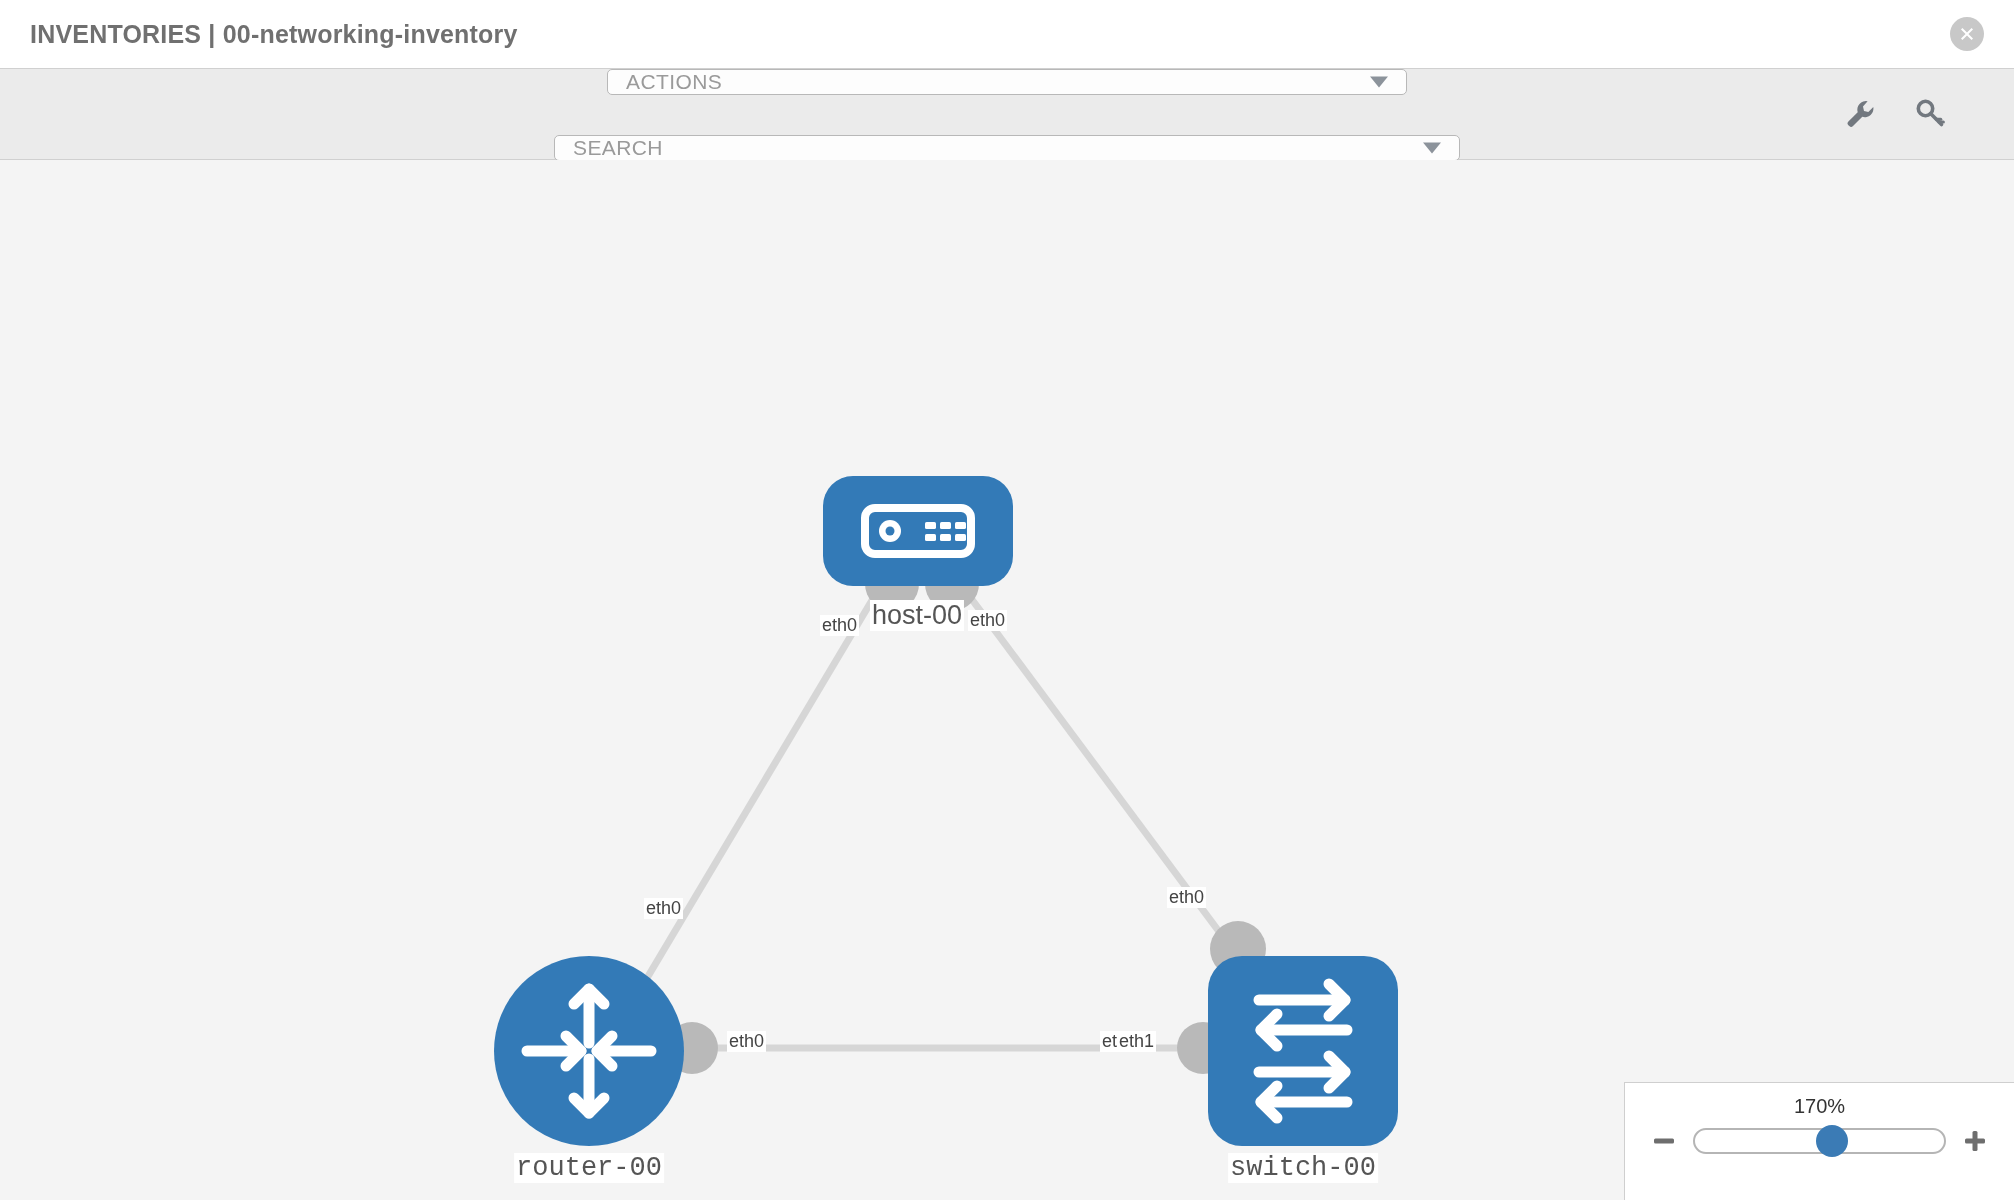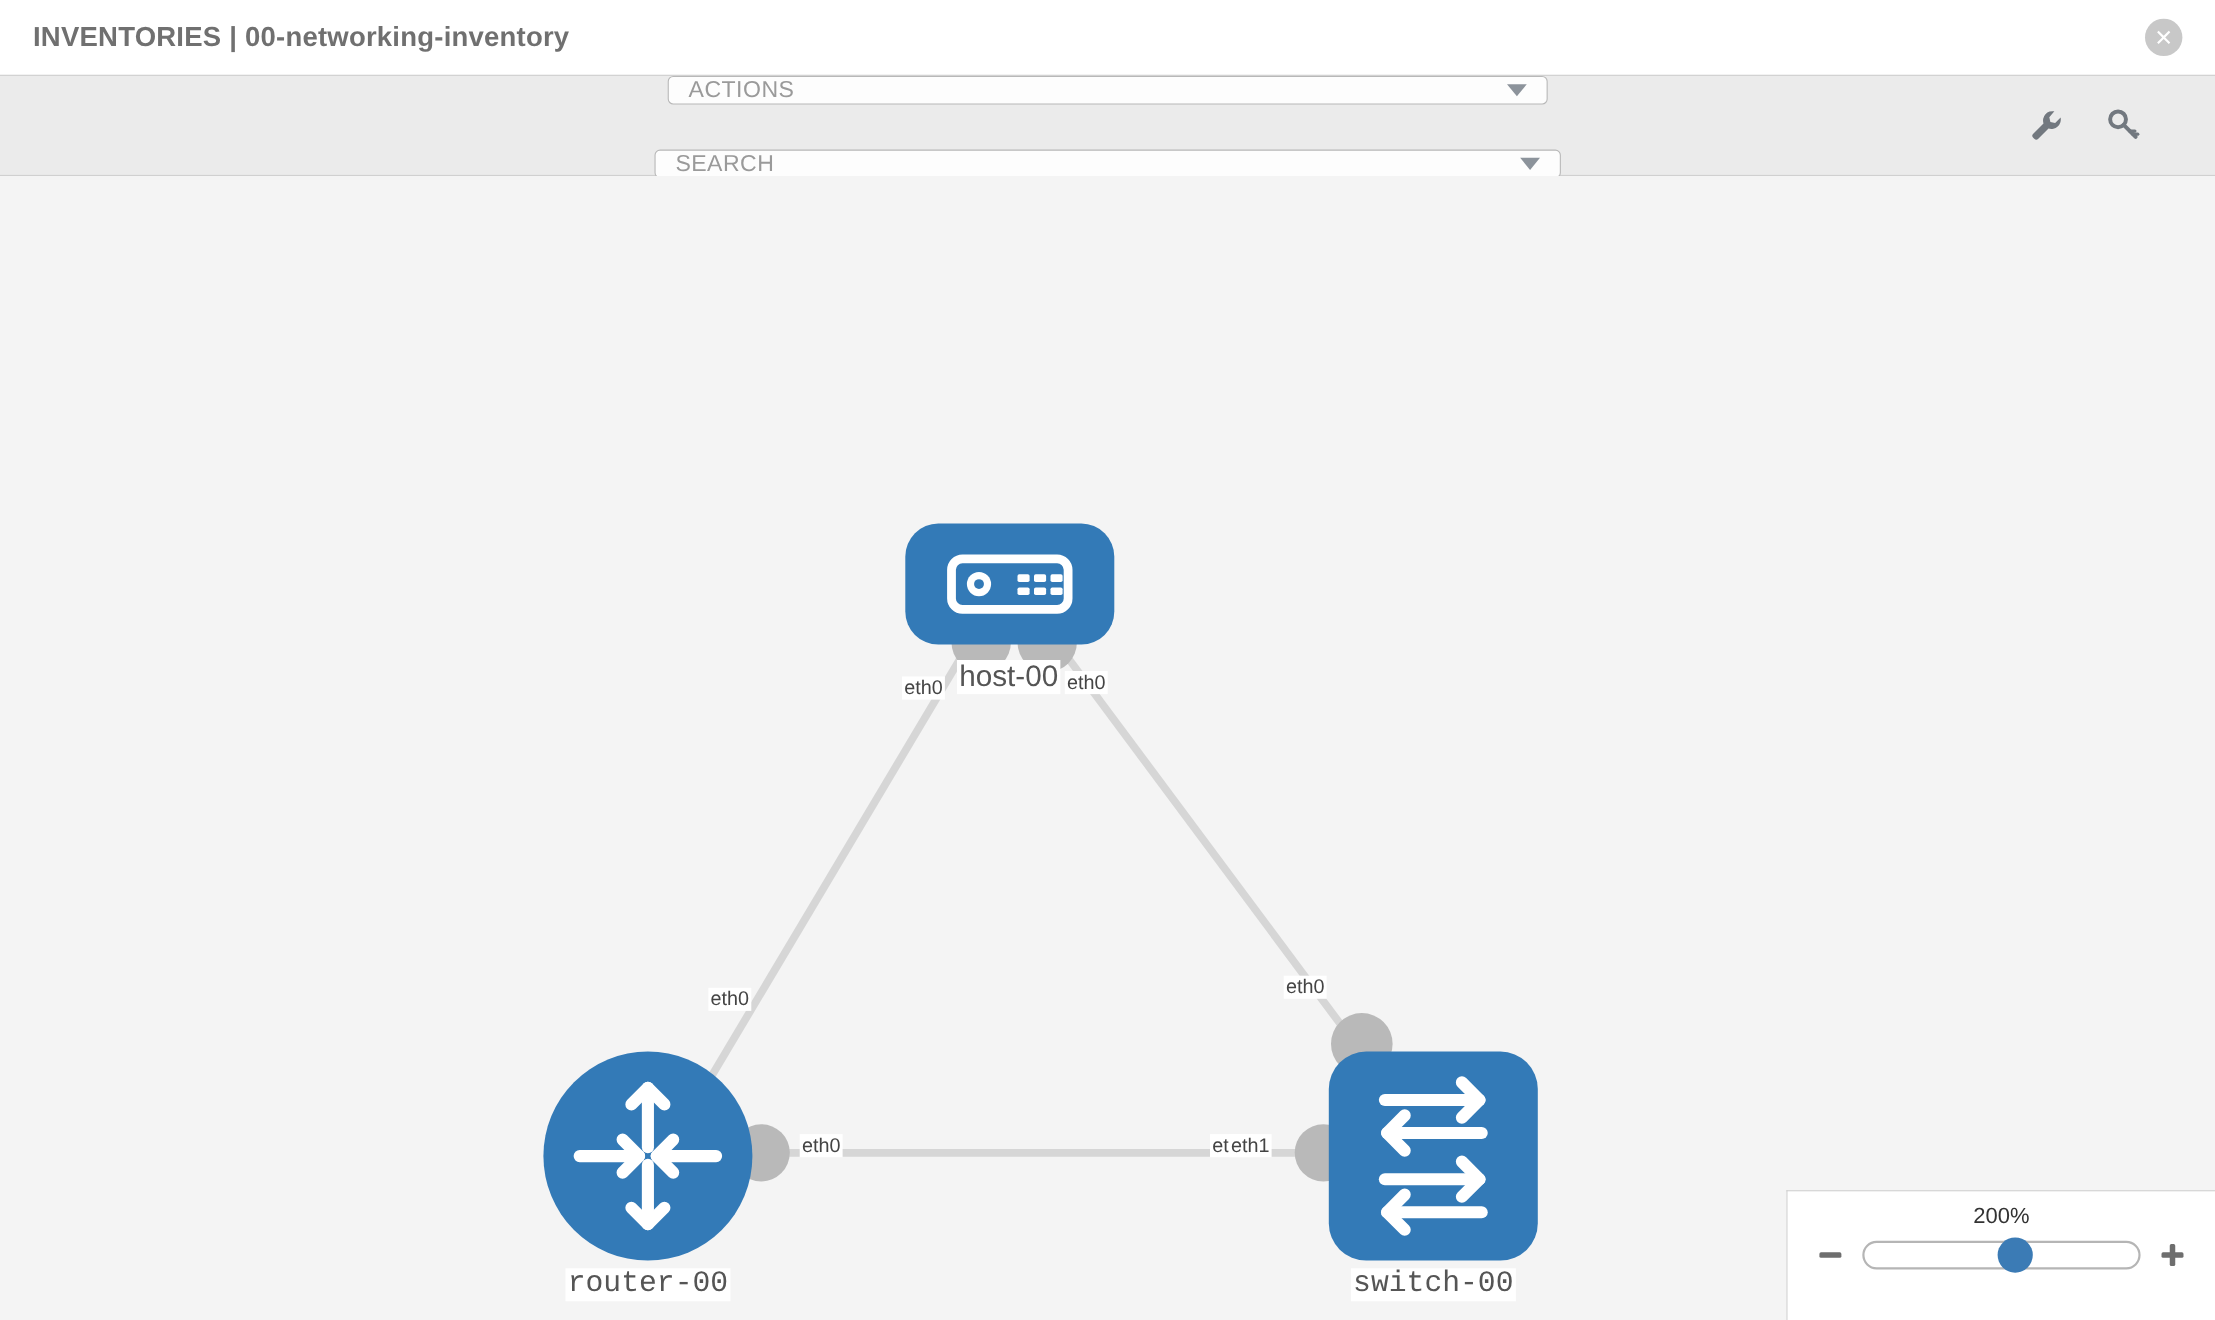--- a/index.html
+++ b/index.html
@@ -64,21 +64,21 @@
     height: 52px;
     background: #fdfdfd;
     border: 1px solid #b8b8b8;
     border-radius: 5px;
     display: flex;
     align-items: center;
     padding: 0 18px;
     cursor: pointer;
   }
   .select-box.actions { width: 800px; }
-  .select-box.search  { width: 824px; }
+  .select-box.search  { width: 906px; }
   .select-text {
     font-size: 21px;
     color: #9a9a9a;
     letter-spacing: 0.4px;
     user-select: none;
   }
   .caret {
     position: absolute;
     right: 18px;
     top: 50%;
@@ -319,21 +319,21 @@
 
     <div class="iface-label" style="left:1100px; top:871px;">eth0</div>
 
     <div class="iface-label" style="left:1117px; top:871px;">eth1</div>
 
     <div class="node-label" style="left:589px; top:993px;font-family:Liberation Mono, monospace;">router-00</div>
 
     <div class="node-label" style="left:1303px; top:993px;font-family:Liberation Mono, monospace;">switch-00</div>
 
     <div class="zoom-panel">
-      <div class="zoom-level">200%</div>
+      <div class="zoom-level">170%</div>
       <div class="zoom-row">
         <span class="zoom-btn">
           <svg width="26" height="26" viewBox="0 0 26 26" aria-hidden="true">
             <rect x="3" y="10.5" width="20" height="5" rx="1.5" fill="#6e6e6e"></rect>
           </svg>
         </span>
         <div class="zoom-track">
           <div class="zoom-thumb" id="zoom-thumb" style="left: 55%;"></div>
         </div>
         <span class="zoom-btn">

